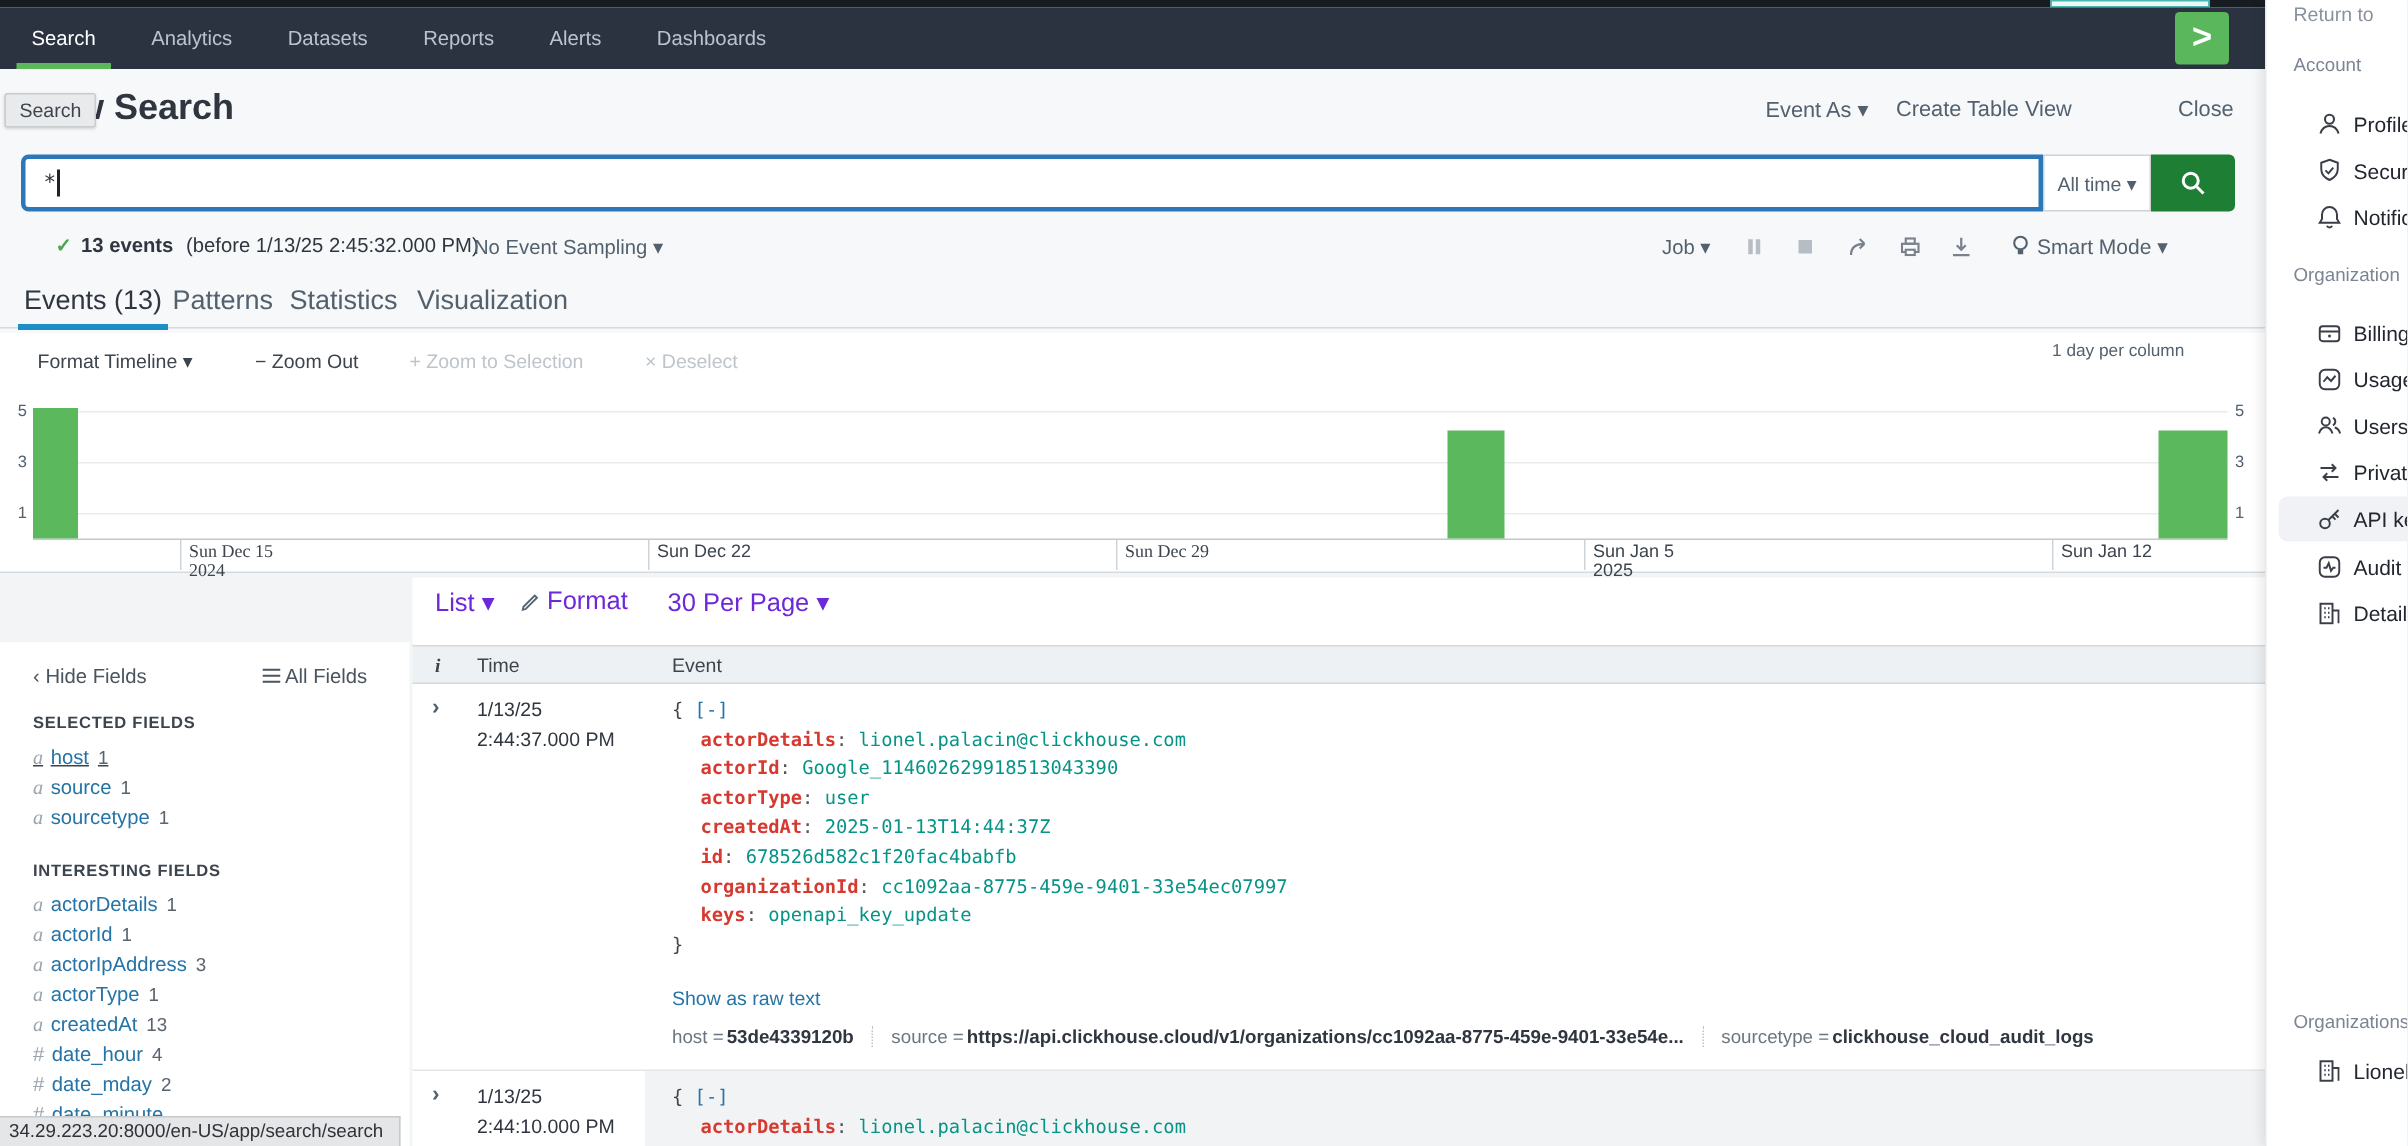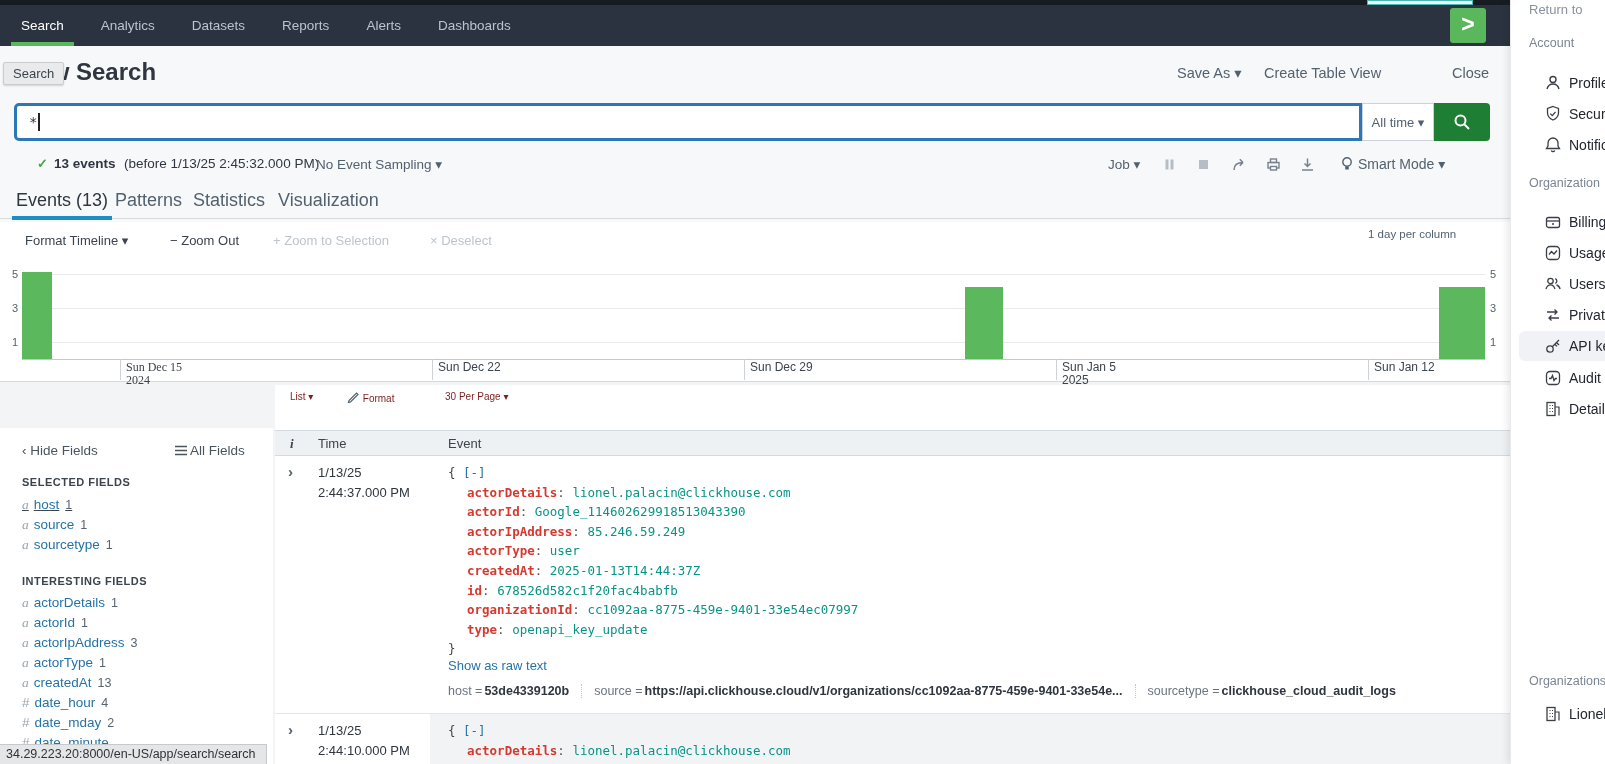--- a/index.html
+++ b/index.html
@@ -61,21 +61,21 @@
   .fields-panel { left:0; top:428px; width:273px; height:336px; background:#fff; }
   .fp-link { color:#4a545e; font-size:13.5px; cursor:pointer; }
   .fp-h { font-size:11px; font-weight:bold; letter-spacing:.5px; color:#3c444d; }
   .field-row { position:absolute; left:22px; height:18px; font-size:13.5px; cursor:pointer; white-space:nowrap; }
   .f-pre { font-family:"Liberation Serif", serif; font-style:italic; color:#9aa4ae; margin-right:5px; }
   .f-pre.num { font-family:"Liberation Sans", sans-serif; font-style:normal; }
   .f-name { color:#2573a7; }
   .f-count { color:#596470; font-size:12.5px; margin-left:6px; }
 
   .events-panel { left:275px; top:385px; width:1235px; height:379px; background:#fff; }
-  .res-ctl { position:absolute; top:6px; font-size:10px; color:#7f1d1d; cursor:pointer; }
+  .res-ctl { position:absolute; top:6px; font-size:17px; color:#6d28d9; cursor:pointer; }
   .thead { position:absolute; left:0; top:45px; width:1235px; height:26px; background:#eef1f3;
            border-top:1px solid #d5dade; border-bottom:1px solid #d5dade; }
   .th { position:absolute; top:5px; font-size:13px; color:#3c444d; }
   .th-i { font-family:"Liberation Serif", serif; font-style:italic; font-weight:bold; }
   .expander { position:absolute; left:13px; color:#53616f; font-size:15px; font-weight:bold; cursor:pointer; }
   .tcell { position:absolute; left:43px; width:115px; font-size:13px; color:#2f3640; line-height:20px; }
   .json { position:absolute; left:173px; font-family:"DejaVu Sans Mono", monospace; font-size:12.5px; line-height:19.6px; color:#444; }
   .j-line { white-space:pre; }
   .j-ind { padding-left:19px; }
   .j-key { color:#d6392f; font-weight:bold; }
@@ -122,21 +122,21 @@
     <div class="nav-item"><span>Datasets</span></div>
     <div class="nav-item"><span>Reports</span></div>
     <div class="nav-item"><span>Alerts</span></div>
     <div class="nav-item"><span>Dashboards</span></div>
   </div>
   <div class="abs logo">&gt;</div>
 
   <div class="abs main-top"></div>
   <div class="abs page-title">New Search</div>
   <div class="abs tooltip">Search</div>
-  <div class="abs hdr-action" style="left:1177px;"><span>Save As</span> <span>▾</span></div>
+  <div class="abs hdr-action" style="left:1177px;"><span>Event As</span> <span>▾</span></div>
   <div class="abs hdr-action" style="left:1264px;">Create Table View</div>
   <div class="abs hdr-action" style="left:1408px;margin-left:44px;">Close</div>
 
   <div class="abs search-bar">
     <span class="query">*</span>
       <span class="caret"></span>
   </div>
   <div class="abs time-picker">
     <span>All time</span>&nbsp;<span>▾</span>
   </div>
@@ -228,21 +228,21 @@
     <div class="xtickline" style="left:744px;"></div>
     <div class="xtickline" style="left:1056px;"></div>
     <div class="xtickline" style="left:1368px;"></div>
     <div class="xlabel" style="left:126px;font-family:Liberation Serif, serif;">
         <div>Sun Dec 15</div>
         <div>2024</div>
       </div>
     <div class="xlabel" style="left:438px;">
         <div>Sun Dec 22</div>
       </div>
-    <div class="xlabel" style="left:750px;">
+    <div class="xlabel" style="left:750px;font-family:Liberation Serif, serif;">
         <div>Sun Dec 29</div>
       </div>
     <div class="xlabel" style="left:1062px;">
         <div>Sun Jan 5</div>
         <div>2025</div>
       </div>
     <div class="xlabel" style="left:1374px;">
         <div>Sun Jan 12</div>
       </div>
   </div>
@@ -267,26 +267,25 @@
 
     <span class="expander" style="top:78px;">›</span>
     <div class="tcell" style="top:78px;">
       <div>1/13/25</div>
         <div>2:44:37.000 PM</div>
     </div>
     <div class="json" style="top:78px;">
       <div class="j-line"><span>{</span> <span class="j-mark">[-]</span></div>
       <div class="j-line j-ind"><span class="j-key">actorDetails</span><span class="j-val">lionel.palacin@clickhouse.com</span></div>
       <div class="j-line j-ind"><span class="j-key">actorId</span><span class="j-val">Google_114602629918513043390</span></div>
-      <div class="j-line j-ind"><span class="j-key">actorIpAddress</span><span class="j-val">85.246.59.249</span></div>
       <div class="j-line j-ind"><span class="j-key">actorType</span><span class="j-val">user</span></div>
       <div class="j-line j-ind"><span class="j-key">createdAt</span><span class="j-val">2025-01-13T14:44:37Z</span></div>
       <div class="j-line j-ind"><span class="j-key">id</span><span class="j-val">678526d582c1f20fac4babfb</span></div>
       <div class="j-line j-ind"><span class="j-key">organizationId</span><span class="j-val">cc1092aa-8775-459e-9401-33e54ec07997</span></div>
-      <div class="j-line j-ind"><span class="j-key">type</span><span class="j-val">openapi_key_update</span></div>
+      <div class="j-line j-ind"><span class="j-key">keys</span><span class="j-val">openapi_key_update</span></div>
       <div class="j-line"><span>}</span></div>
     </div>
     <span class="raw-link" style="top:273px;">Show as raw text</span>
     <div class="meta-row" style="top:299px;">
       <span class="meta-item">
           <span class="meta-k">host</span>
           <span class="meta-v">53de4339120b</span>
         </span>
       <span class="meta-item">
           <span class="meta-k">source</span>

